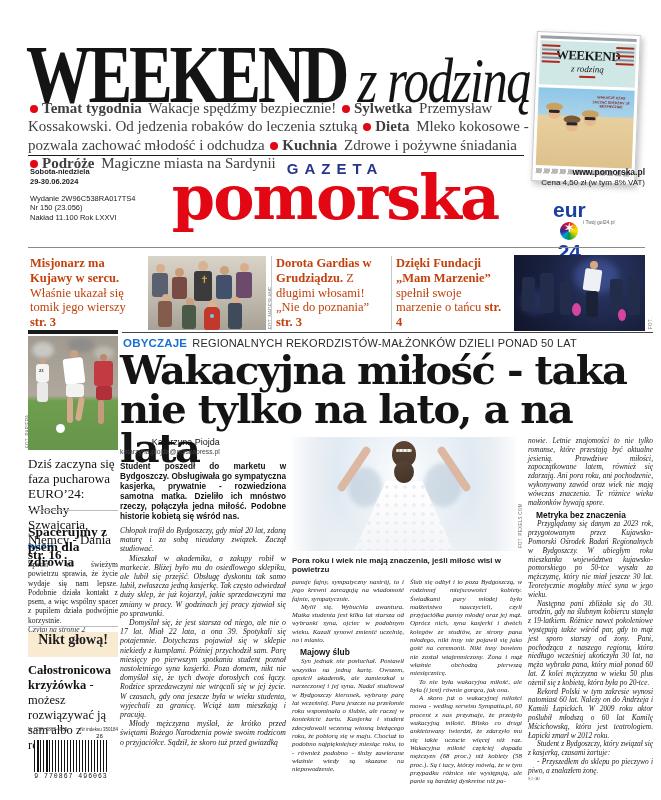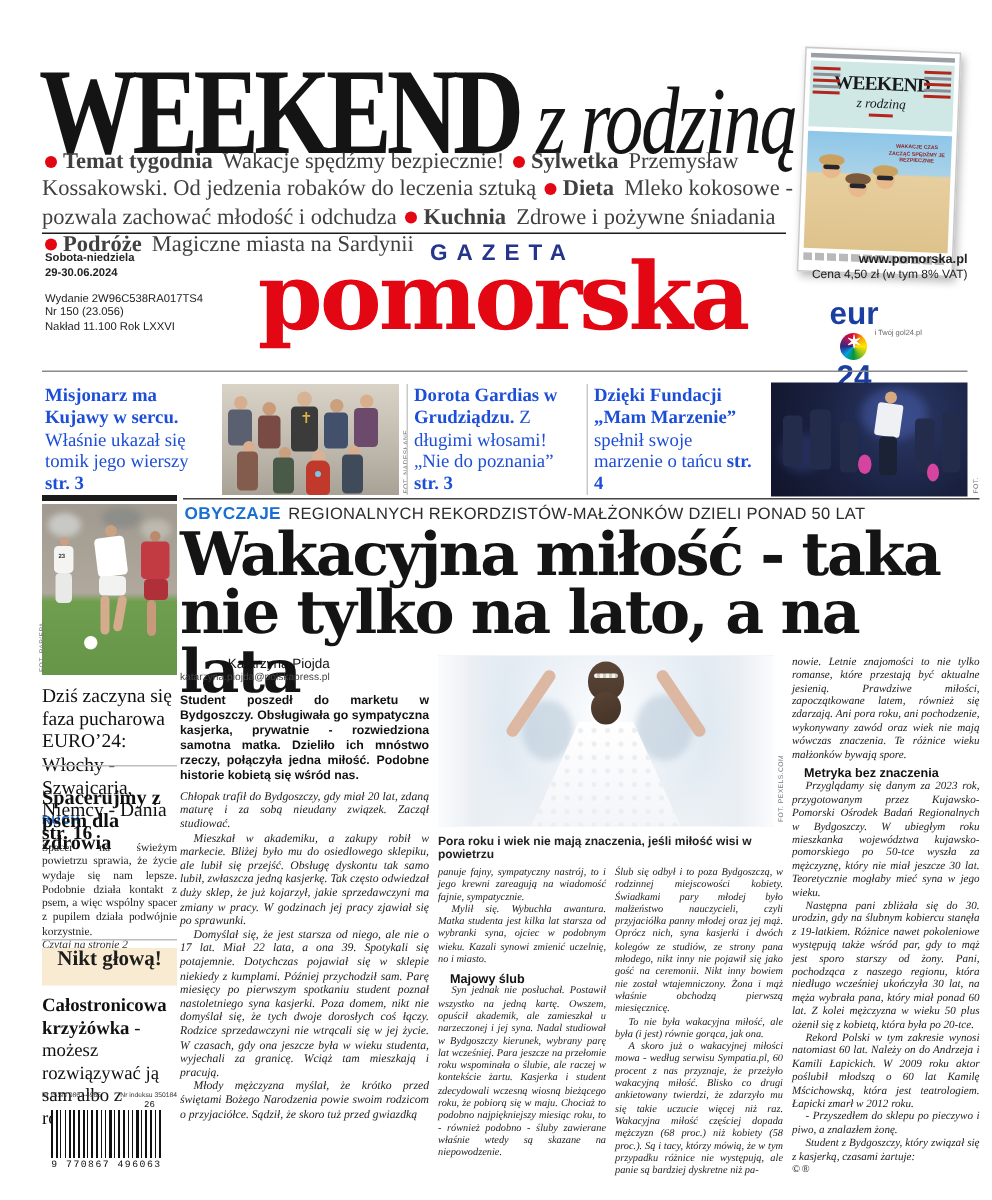--- a/index.html
+++ b/index.html
@@ -48,21 +48,21 @@
   .mh-web{font-weight:bold;font-size:8.5px;}
   .mh-price{font-size:8px;margin-top:1px;}
   .euro{left:553px;top:198px;display:flex;align-items:center;font:bold 21px "Liberation Sans",sans-serif;color:#1b3fa0;flex-direction:column;}
   .eball{position:relative;width:18px;height:18px;border-radius:50%;margin:0 1px;
          background:conic-gradient(#e4032e,#f6a800,#ffe600,#95c11f,#009640,#009fe3,#312783,#a3195b,#e4032e);}
   .eball span{position:absolute;left:0;top:-1px;width:18px;text-align:center;font-size:12px;color:#fff;}
   .euro-cap{left:583px;top:219px;font:5px "Liberation Sans",sans-serif;color:#666;}
 
   
   .rule-teasers{left:28px;top:247px;width:617px;border-top:1px solid #8a8a8a;}
-  .teaser{top:256px;font-size:12.5px;line-height:1.18;color:#1d4ed8;}
+  .teaser{top:256px;font-size:12.5px;line-height:1.18;color:#c2410c;}
   .teaser .pg{font-weight:bold;}
   .vsep{top:256px;width:0;height:74px;border-left:1px solid #c9c9c9;}
   .vcred{position:absolute;font:4.5px "Liberation Sans",sans-serif;color:#777;white-space:nowrap;
          transform:rotate(-90deg);transform-origin:left top;letter-spacing:.3px;}
 
   
   .ph{overflow:hidden;}
 
   
   .gph{left:148px;top:256px;width:118px;height:74px;background:linear-gradient(180deg,#d9d3c7 0%,#beb8ac 60%,#a8a296 100%);}
@@ -378,18 +378,18 @@
     <p>To nie była wakacyjna miłość, ale była (i jest) równie gorąca, jak ona.</p>
     <p>A skoro już o wakacyjnej miłości mowa - według serwisu Sympatia.pl, 60 procent z nas przyznaje, że przeżyło wakacyjną miłość. Blisko co drugi ankietowany twierdzi, że zdarzyło mu się takie uczucie więcej niż raz. Wakacyjna miłość częściej dopada mężczyzn (68 proc.) niż kobiety (58 proc.). Są i tacy, którzy mówią, że w tym przypadku różnice nie występują, ale panie są bardziej dyskretne niż pa-</p>
   </div>
 
   <div class="abs col c4">
     <p class="noind">nowie. Letnie znajomości to nie tylko romanse, które przestają być aktualne jesienią. Prawdziwe miłości, zapoczątkowane latem, również się zdarzają. Ani pora roku, ani pochodzenie, wykonywany zawód oraz wiek nie mają wówczas znaczenia. Te różnice wieku małżonków bywają spore.</p>
     <h4>Metryka bez znaczenia</h4>
     <p>Przyglądamy się danym za 2023 rok, przygotowanym przez Kujawsko-Pomorski Ośrodek Badań Regionalnych w Bydgoszczy. W ubiegłym roku mieszkanka województwa kujawsko-pomorskiego po 50-tce wyszła za mężczyznę, który nie miał jeszcze 30 lat. Teoretycznie mogłaby mieć syna w jego wieku.</p>
     <p>Następna pani zbliżała się do 30. urodzin, gdy na ślubnym kobiercu stanęła z 19-latkiem. Różnice nawet pokoleniowe występują także wśród par, gdy to mąż jest sporo starszy od żony. Pani, pochodząca z naszego regionu, która niedługo wcześniej ukończyła 30 lat, na męża wybrała pana, który miał ponad 60 lat. Z kolei mężczyzna w wieku 50 plus ożenił się z kobietą, która była po 20-tce.</p>
     <p>Rekord Polski w tym zakresie wynosi natomiast 60 lat. Należy on do Andrzeja i Kamili Łapickich. W 2009 roku aktor poślubił młodszą o 60 lat Kamilę Mścichowską, która jest teatrologiem. Łapicki zmarł w 2012 roku.</p>
+    <p>Student z Bydgoszczy, który związał się z kasjerką, czasami żartuje:</p>
     <p>- Przyszedłem do sklepu po pieczywo i piwo, a znalazłem żonę.</p>
-    <p>Student z Bydgoszczy, który związał się z kasjerką, czasami żartuje:</p>
     <p class="endmark">©®</p>
   </div>
 
 </div>
 
 </body></html>

